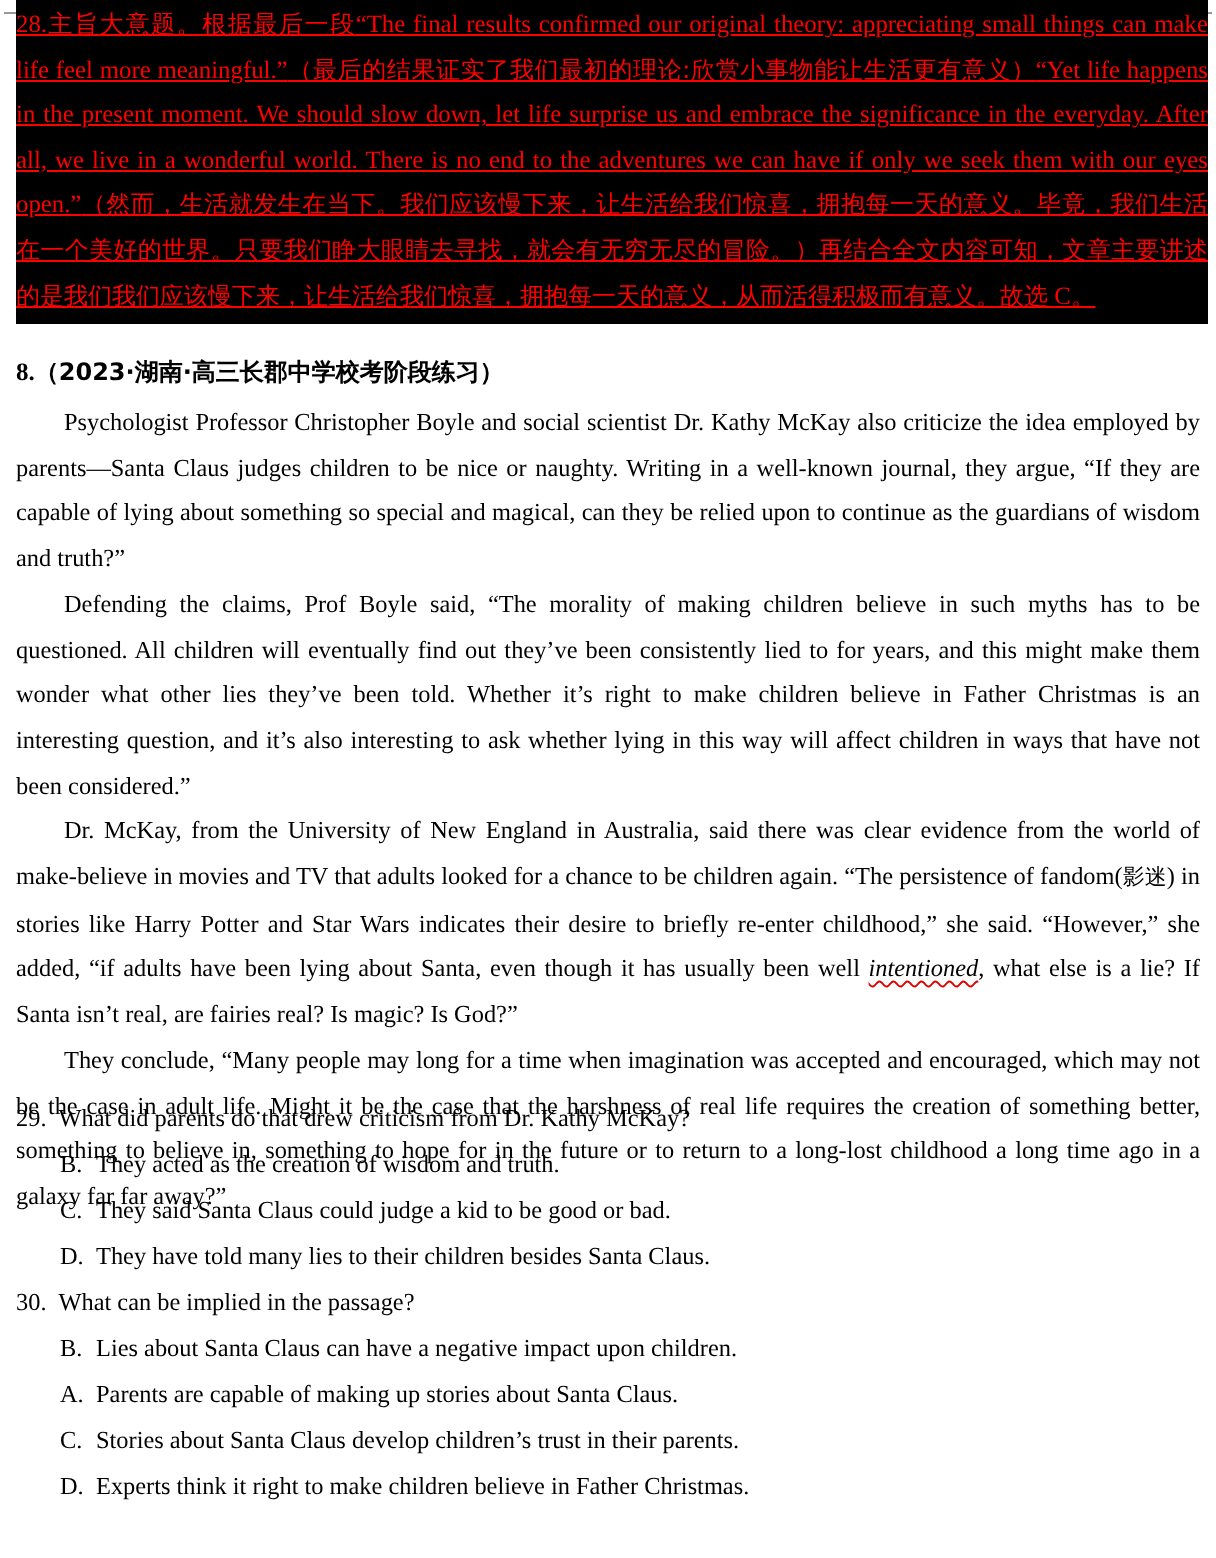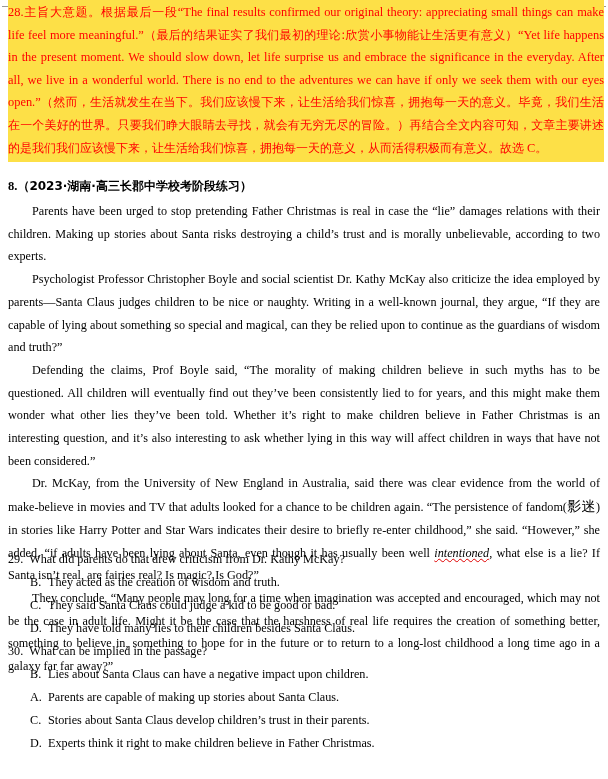--- a/index.html
+++ b/index.html
@@ -25,27 +25,28 @@
   }
   .corner-mark.left { left: 2px; border-width: 0 1px 1px 0; }
   .corner-mark.right { right: 2px; border-width: 0 0 1px 1px; }
 
   .explanation {
     position: absolute;
     left: 8px;
     top: 0;
     width: 596px;
     height: 162px;
-    background: #fde047;
+    background: #000000;
     color: #ff0000;
     font-size: 12.4px;
     line-height: 22.6px;
     padding: 1px 0 0 0;
     box-sizing: border-box;
     text-align: justify;
+    text-decoration: underline;
   }
   .explanation .cn { font-family: "DejaVu Sans", sans-serif; font-size: 12px; }
 
   .question-header {
     position: absolute;
     left: 8px;
     top: 178px;
     font-weight: bold;
     font-size: 12.5px;
     font-family: "Liberation Serif", serif;
@@ -58,21 +59,21 @@
     top: 200px;
     width: 592px;
     font-size: 12.2px;
     line-height: 22.7px;
     text-align: justify;
   }
   .passage p {
     margin: 0;
     text-indent: 24px;
   }
-  .passage .cn { font-family: "DejaVu Sans", sans-serif; font-size: 14px; }
+  .passage .cn { font-family: "DejaVu Sans", sans-serif; font-size: 11px; }
   .wavy {
     text-decoration: underline wavy #e00000;
     text-decoration-thickness: 1px;
     font-style: italic;
   }
 
   .questions {
     position: absolute;
     left: 8px;
     top: 548px;
@@ -99,21 +100,20 @@
 
 <div class="explanation">
   <span>28.</span><span class="cn">主旨大意题。根据最后一段</span><span>“The final results confirmed our original theory: appreciating small things can make life feel more meaningful.”</span><span class="cn">（最后的结果证实了我们最初的理论:欣赏小事物能让生活更有意义）</span><span>“Yet life happens in the present moment. We should slow down, let life surprise us and embrace the significance in the everyday. After all, we live in a wonderful world. There is no end to the adventures we can have if only we seek them with our eyes open.”</span><span class="cn">（然而，生活就发生在当下。我们应该慢下来，让生活给我们惊喜，拥抱每一天的意义。毕竟，我们生活在一个美好的世界。只要我们睁大眼睛去寻找，就会有无穷无尽的冒险。）再结合全文内容可知，文章主要讲述的是我们我们应该慢下来，让生活给我们惊喜，拥抱每一天的意义，从而活得积极而有意义。故选</span> <span>C。</span>
 </div>
 
 <div class="question-header">
   <span>8.</span><span class="cn">（2023·湖南·高三长郡中学校考阶段练习）</span>
 </div>
 
 <div class="passage">
-  <p>Parents have been urged to stop pretending Father Christmas is real in case the “lie” damages relations with their children. Making up stories about Santa risks destroying a child’s trust and is morally unbelievable, according to two experts.</p>
   <p>Psychologist Professor Christopher Boyle and social scientist Dr. Kathy McKay also criticize the idea employed by parents—Santa Claus judges children to be nice or naughty. Writing in a well-known journal, they argue, “If they are capable of lying about something so special and magical, can they be relied upon to continue as the guardians of wisdom and truth?”</p>
   <p>Defending the claims, Prof Boyle said, “The morality of making children believe in such myths has to be questioned. All children will eventually find out they’ve been consistently lied to for years, and this might make them wonder what other lies they’ve been told. Whether it’s right to make children believe in Father Christmas is an interesting question, and it’s also interesting to ask whether lying in this way will affect children in ways that have not been considered.”</p>
   <p><span>Dr. McKay, from the University of New England in Australia, said there was clear evidence from the world of make-believe in movies and TV that adults looked for a chance to be children again. “The persistence of fandom(</span><span class="cn">影迷</span><span>) in stories like Harry Potter and Star Wars indicates their desire to briefly re-enter childhood,” she said. “However,” she added, “if adults have been lying about Santa, even though it has usually been well </span><span class="wavy">intentioned</span><span>, what else is a lie? If Santa isn’t real, are fairies real? Is magic? Is God?”</span></p>
   <p>They conclude, “Many people may long for a time when imagination was accepted and encouraged, which may not be the case in adult life. Might it be the case that the harshness of real life requires the creation of something better, something to believe in, something to hope for in the future or to return to a long-lost childhood a long time ago in a galaxy far far away?”</p>
 </div>
 
 <div class="questions">
   <div class="question">
     <div class="q-stem">
       <span class="q-num">29.</span><span>What did parents do that drew criticism from Dr. Kathy McKay?</span>

